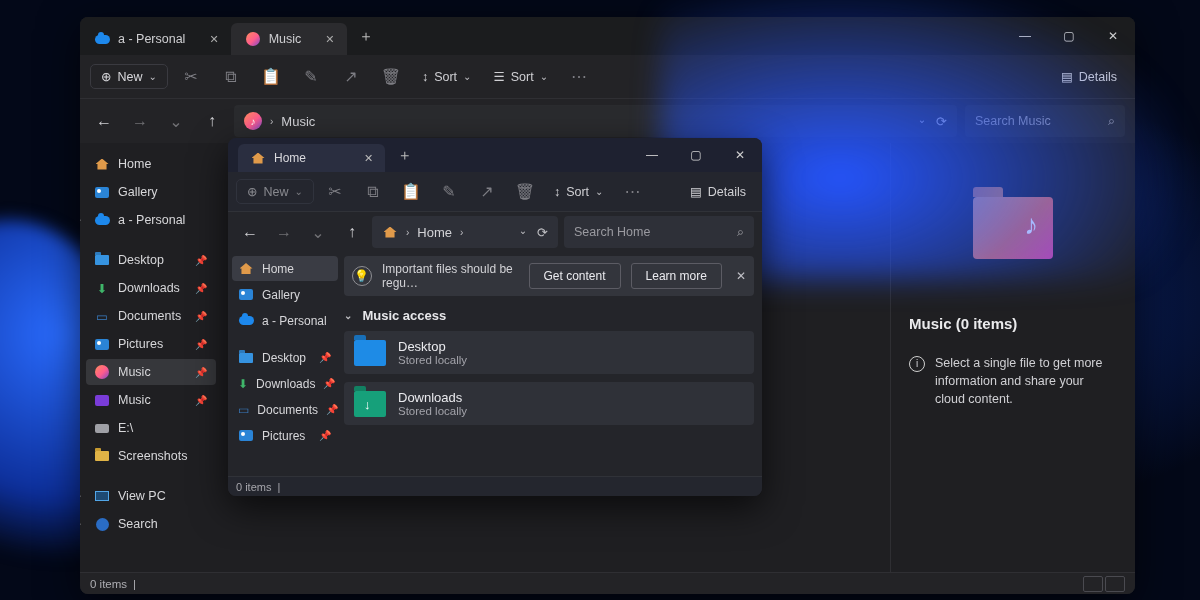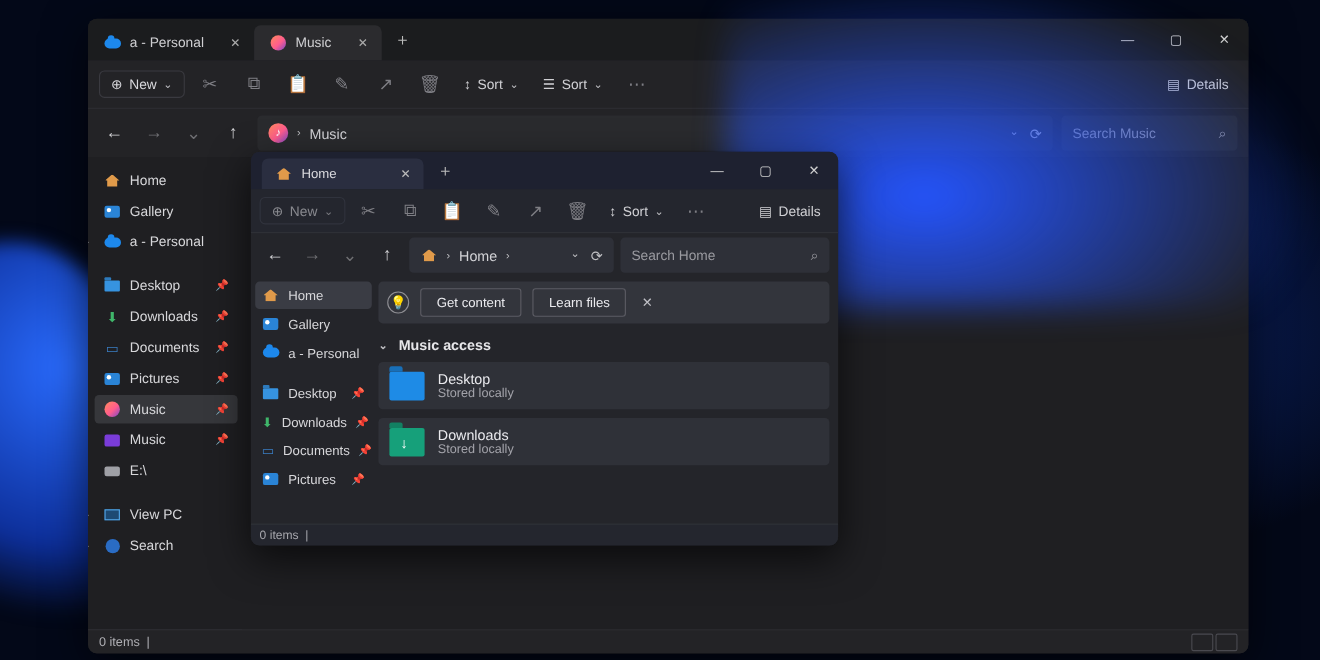--- a/index.html
+++ b/index.html
@@ -227,39 +227,55 @@
           </span>
           <span>Music</span>
           <span class="pin">📌</span>
         </div>
       <div class="sb-item">
           <span class="ico">
             <span class="i-drive"></span>
           </span>
           <span>E:\</span>
         </div>
+      <div class="sb-item">
+          <span class="ico">
+            <span class="i-folder y"></span>
+          </span>
+          <span>Screenshots</span>
+        </div>
       <div class="sb-sep"></div>
       <div class="sb-item">
           <span class="expand">›</span>
           <span class="ico">
             <span class="i-pc"></span>
           </span>
           <span>View PC</span>
         </div>
       <div class="sb-item">
           <span class="expand">›</span>
           <span class="ico">
             <span class="i-net"></span>
           </span>
           <span>Search</span>
         </div>
     </div>
 
     <div class="content"></div>
 
+    <div class="details-pane">
+      <div class="big-folder">
+          <span class="note">♪</span>
+        </div>
+      <div class="det-title">Music (0 items)</div>
+      <div class="info-row">
+        <span class="ii">i</span>
+        <span>Select a single file to get more information and share your cloud content.</span>
+      </div>
+    </div>
   </div>
 
   <div class="statusbar">
     <span>0 items</span>
     <span style="margin:0 6px">|</span>
     <div class="viewbtns">
       <span class="vb"></span>
       <span class="vb"></span>
     </div>
   </div>
@@ -366,22 +382,23 @@
             <span class="i-gallery"></span>
           </span>
           <span>Pictures</span>
           <span class="pin">📌</span>
         </div>
     </div>
 
     <div class="sub-main">
       <div class="banner">
         <span class="lb">💡</span>
+        <span style="flex:1">Important files should be regu…</span>
         <span class="btn">Get content</span>
-        <span class="btn">Learn files</span>
+        <span class="btn">Learn more</span>
         <span class="bx">✕</span>
       </div>
       <div class="section-hdr">
         <span class="chev">⌄</span>
         <span>Music access</span>
       </div>
       <div class="qa-tile">
         <div class="ficon blue"></div>
         <div>
           <div class="tx1">Desktop</div>

